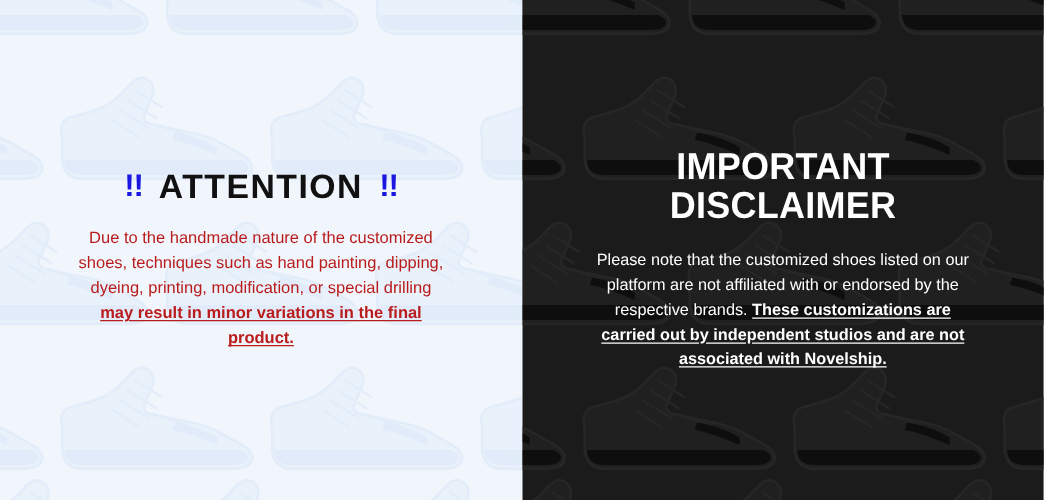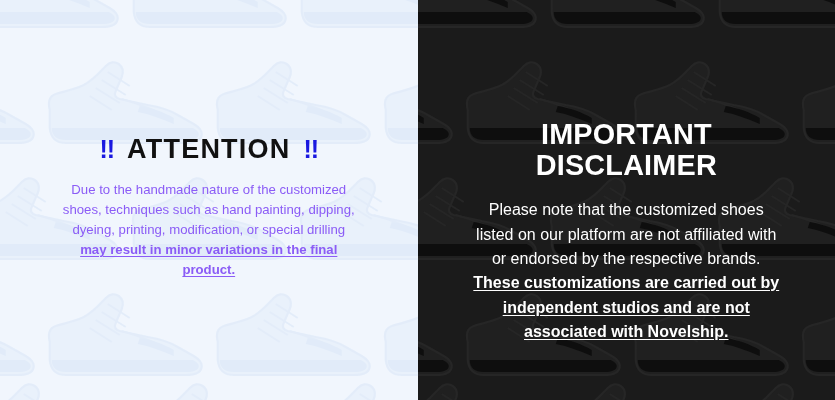--- a/index.html
+++ b/index.html
@@ -127,26 +127,26 @@
 
   
   .body-copy {
     margin: 0;
     text-align: center;
     font-size: 13.2px;
     line-height: 1.52;
     max-width: 300px;
   }
   .panel-light .body-copy {
-    color: #8b5cf6;
+    color: #b91c1c;
   }
   .panel-dark .body-copy {
     color: #ffffff;
     max-width: 312px;
-    font-size: 16px;
+    font-size: 13px;
   }
 
   .emph {
     font-weight: 700;
     text-decoration: underline;
     text-underline-offset: 2px;
   }
 
   .spacer-attention { height: 136px; }
   .gap-attention { height: 17px; }

